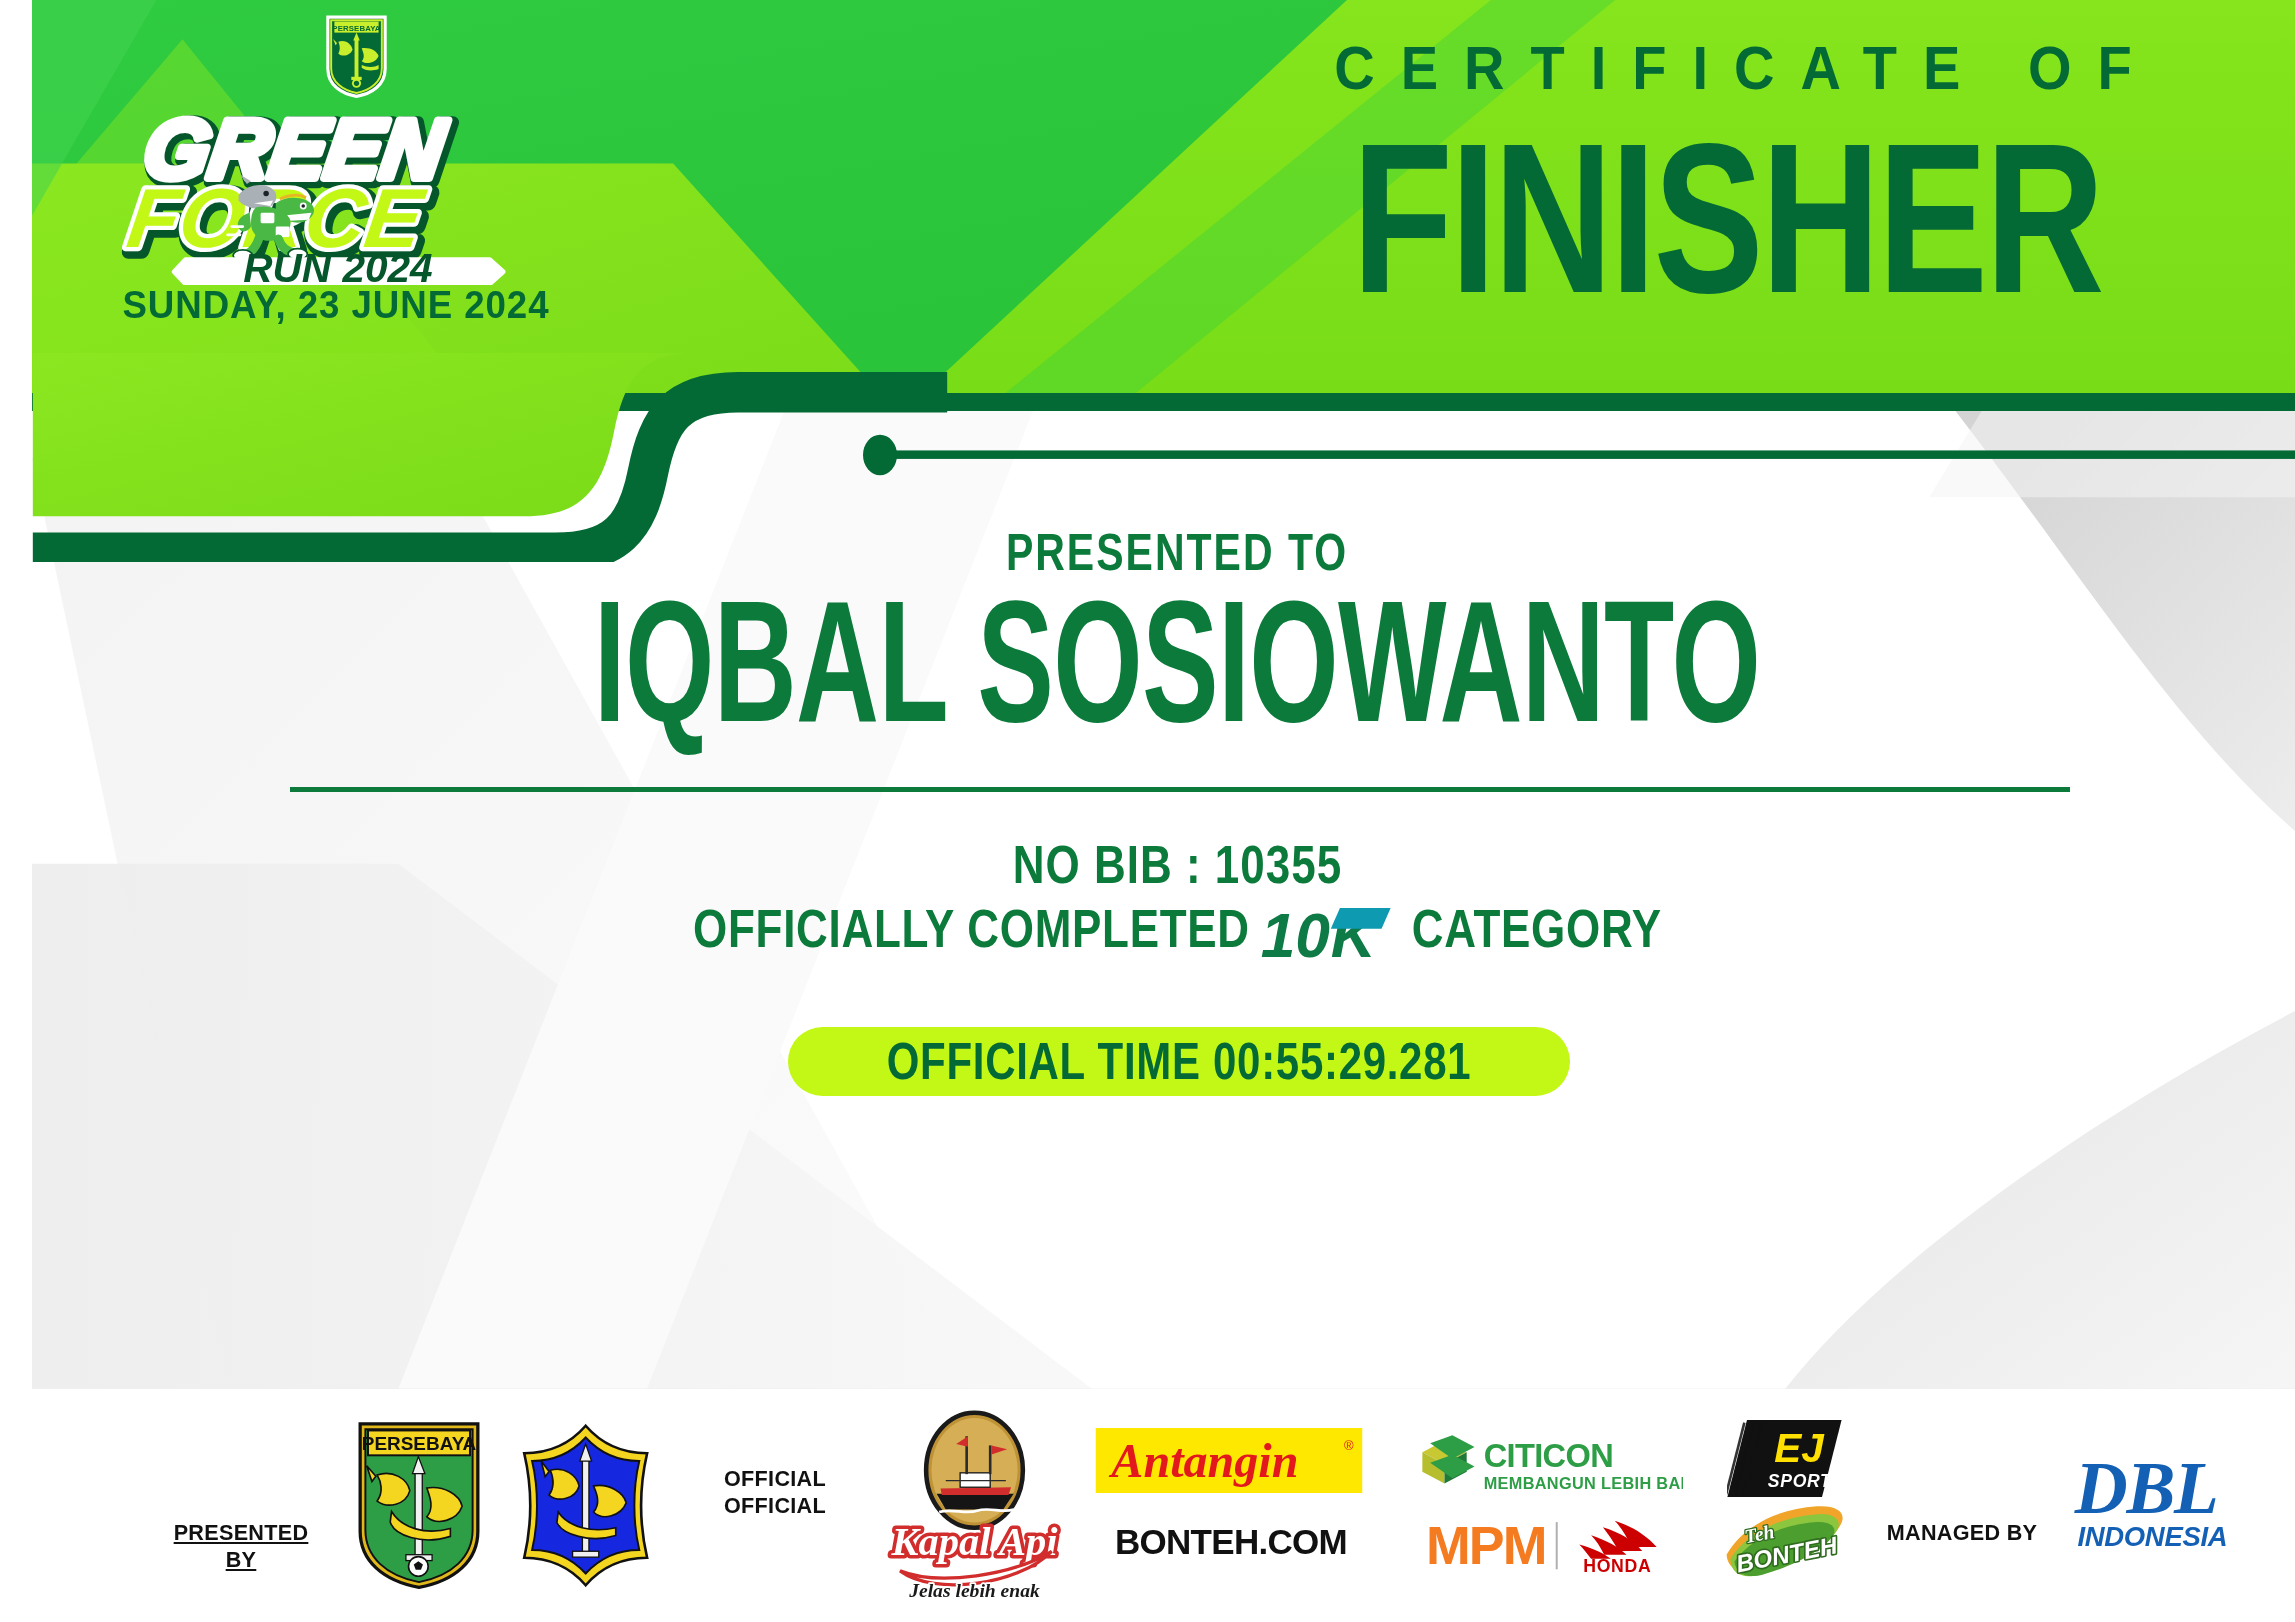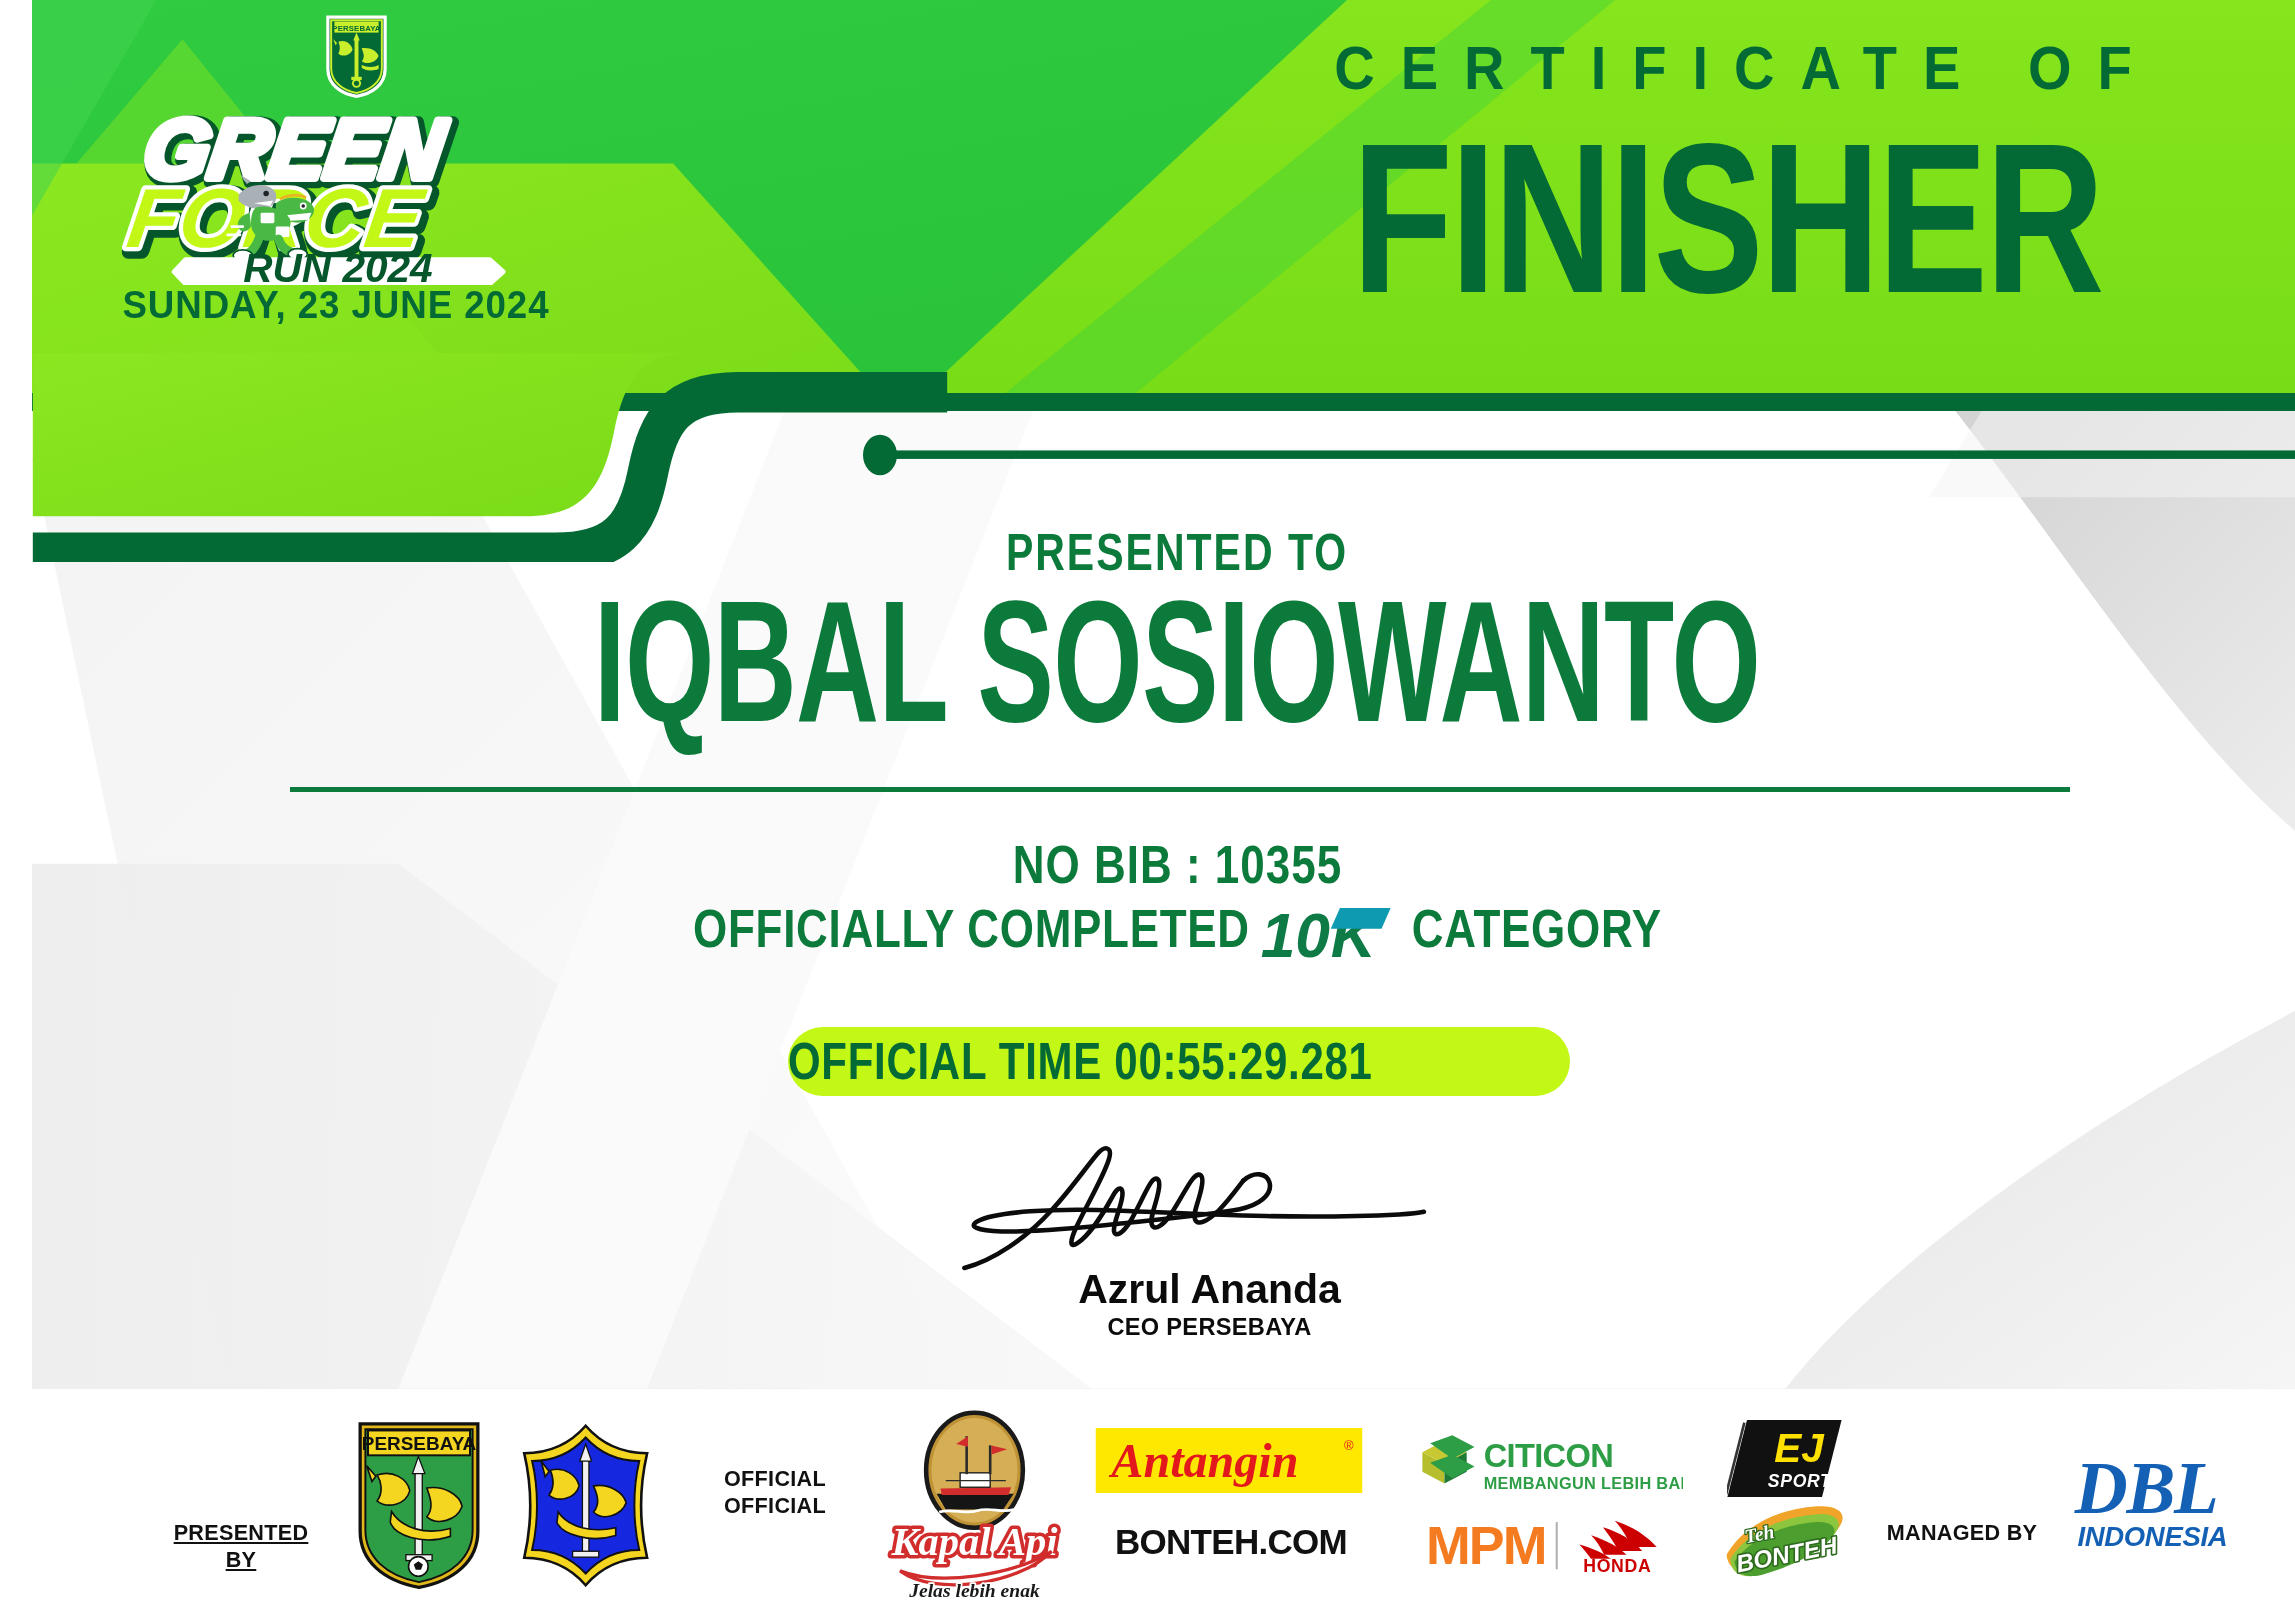--- a/index.html
+++ b/index.html
@@ -136,21 +136,21 @@
     transform:scaleY(1.22); transform-origin:center;
     white-space:nowrap;
   }
   .tenk { width:141px; height:65px; display:block; }
 
   .time-pill {
     position:absolute; left:756px; top:1027px;
     width:782px; height:69px;
     background:#C3F816;
     border-radius:37px;
-    display:flex; align-items:center; 
+    display:flex; align-items:center; justify-content:center;
   }
   .time-pill .label {
     font-size:42px; font-weight:bold;
     letter-spacing:0.7px; color:#046A35;
     transform:scaleY(1.22); transform-origin:center;
     white-space:nowrap;
   }
 
   
   .sig-wrap { position:absolute; left:916px; top:1145px; width:523px; height:216px; }
@@ -382,41 +382,20 @@
       </g>
       <polygon points="122,6 200,6 186,38 108,38" fill="#0E9AB0"></polygon>
     </svg>
     <span class="txt">CATEGORY</span>
   </div>
 
   <div class="time-pill">
     <span class="label">OFFICIAL TIME 00:55:29.281</span>
   </div>
 
-  <div class="sig-wrap">
-    <svg class="sig-svg" viewBox="0 0 800 200">
-      <g fill="none" stroke="#0B0B0B" stroke-linecap="round" stroke-linejoin="round">
-        <path d="M25,188 C70,176 120,142 158,100 C186,70 208,38 228,14
-                 C240,0 252,2 246,22 C238,48 212,92 196,126
-                 C186,148 186,158 198,150 C216,138 238,104 252,78
-                 C260,62 270,62 266,82 C262,102 252,122 254,132
-                 C256,142 268,134 278,118 C290,98 302,70 310,58
-                 C318,46 326,50 322,70 C318,92 308,112 312,122
-                 C316,132 330,122 342,104 C354,86 366,62 374,52
-                 C384,40 392,44 388,64 C384,86 374,104 378,114
-                 C382,124 398,116 414,100 C430,84 444,64 452,54" stroke-width="7"></path>
-        <path d="M452,54 C468,40 488,42 492,58 C496,76 476,92 446,98
-                 C402,106 340,112 264,120 C200,127 132,133 82,132
-                 C44,131 30,124 46,116 C74,102 160,96 256,100
-                 C376,105 530,114 690,106 C710,105 720,104 728,102" stroke-width="7"></path>
-      </g>
-    </svg>
-    <div class="sig-name">Azrul Ananda</div>
-    <div class="sig-title">CEO PERSEBAYA</div>
-  </div>
 
   <div class="footer"></div>
 
   <div class="f-label p-presentedby">PRESENTED BY</div>
 
   <svg class="p-crest1" viewBox="0 0 208 260">
     <path d="M14,6 H194 V170 C194,216 158,246 104,256 C50,246 14,216 14,170 Z" fill="#E0B81C" stroke="#111" stroke-width="5"></path>
     <path d="M22,14 H186 V168 C186,210 154,238 104,248 C54,238 22,210 22,168 Z" fill="#2E9E46" stroke="#111" stroke-width="3"></path>
     <rect x="26" y="16" width="156" height="38" fill="#F4D520" stroke="#111" stroke-width="3"></rect>
     <text x="104" y="46" text-anchor="middle" font-family="Liberation Sans, sans-serif" font-size="29" font-weight="bold" fill="#111">PERSEBAYA</text>

